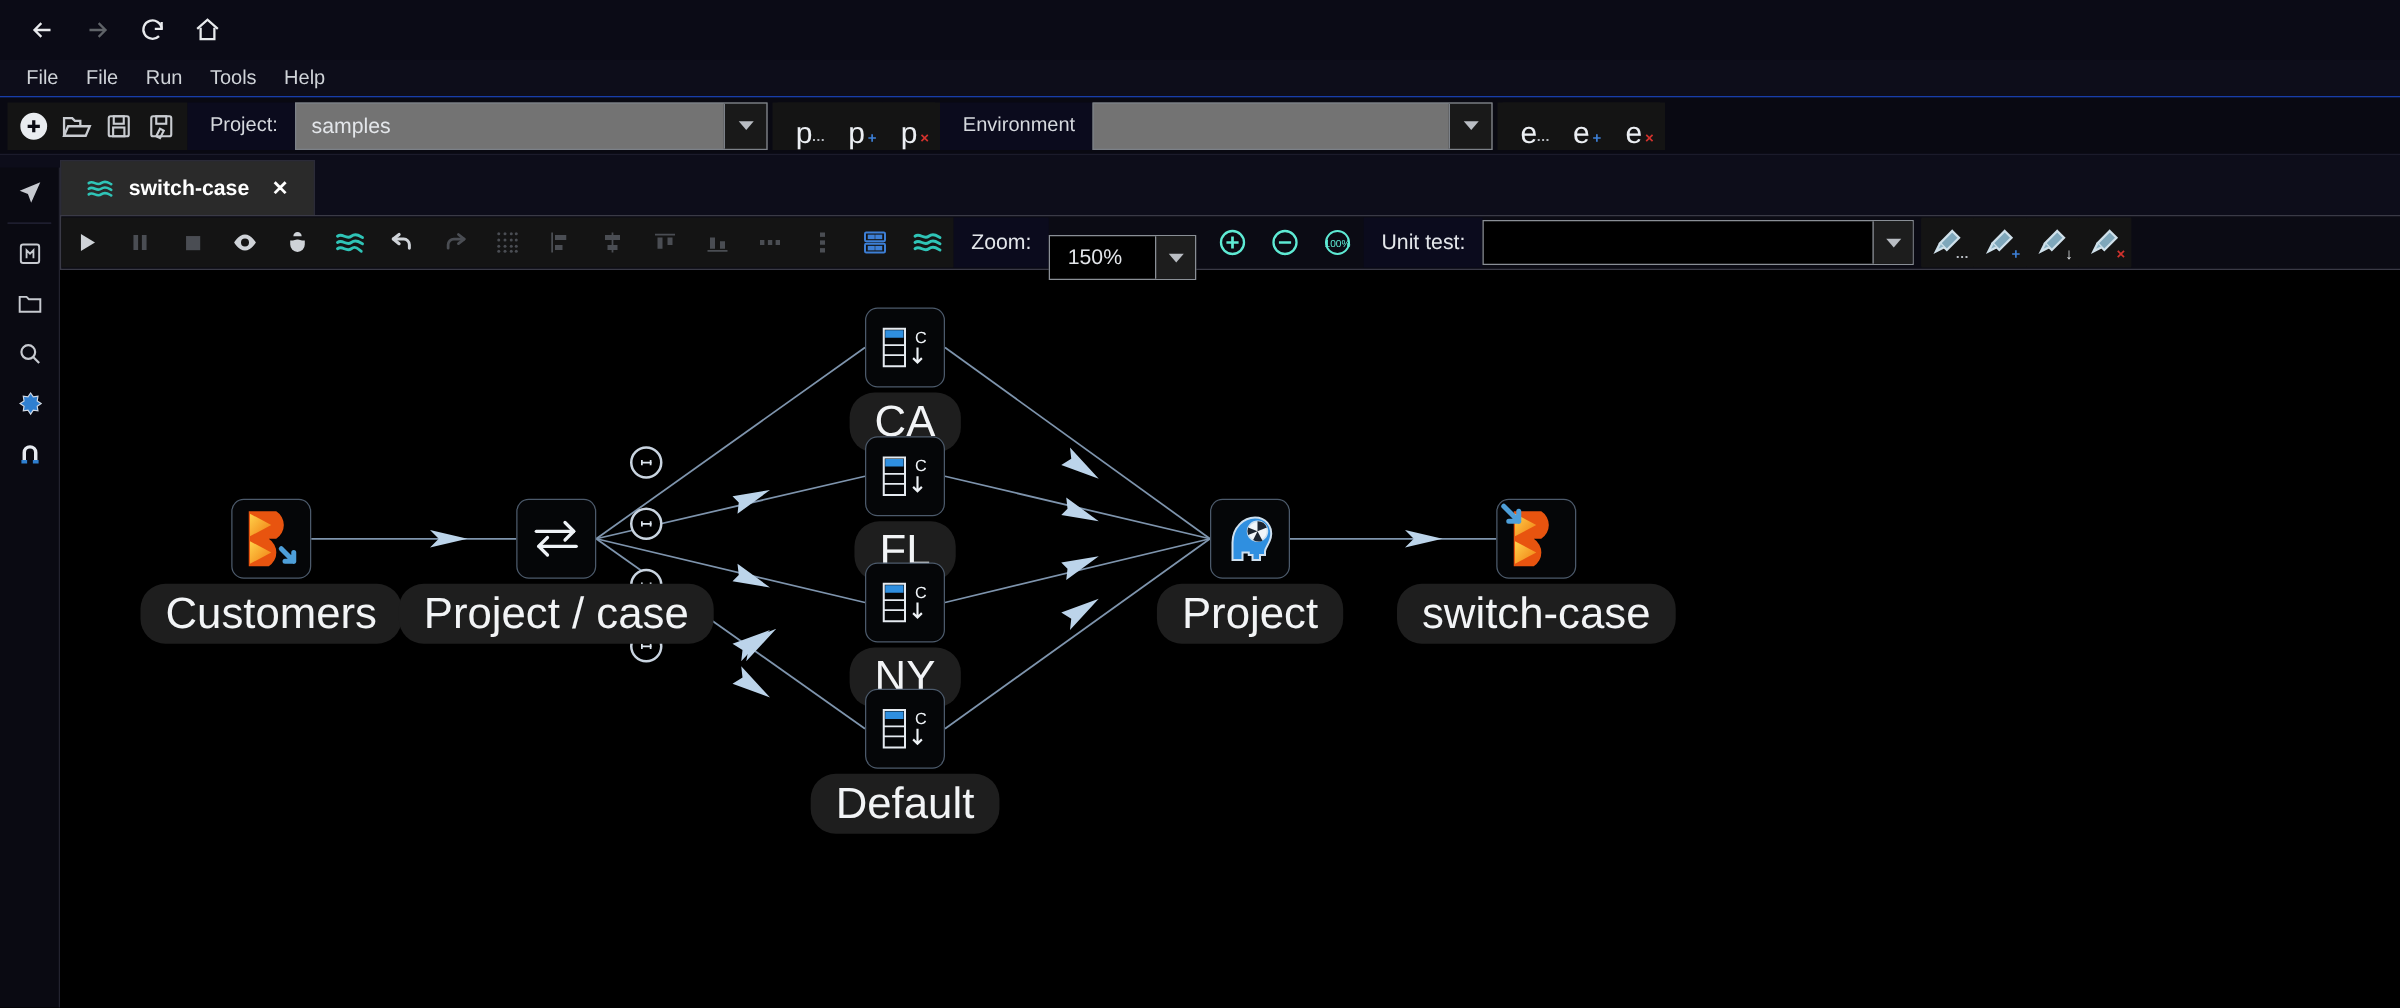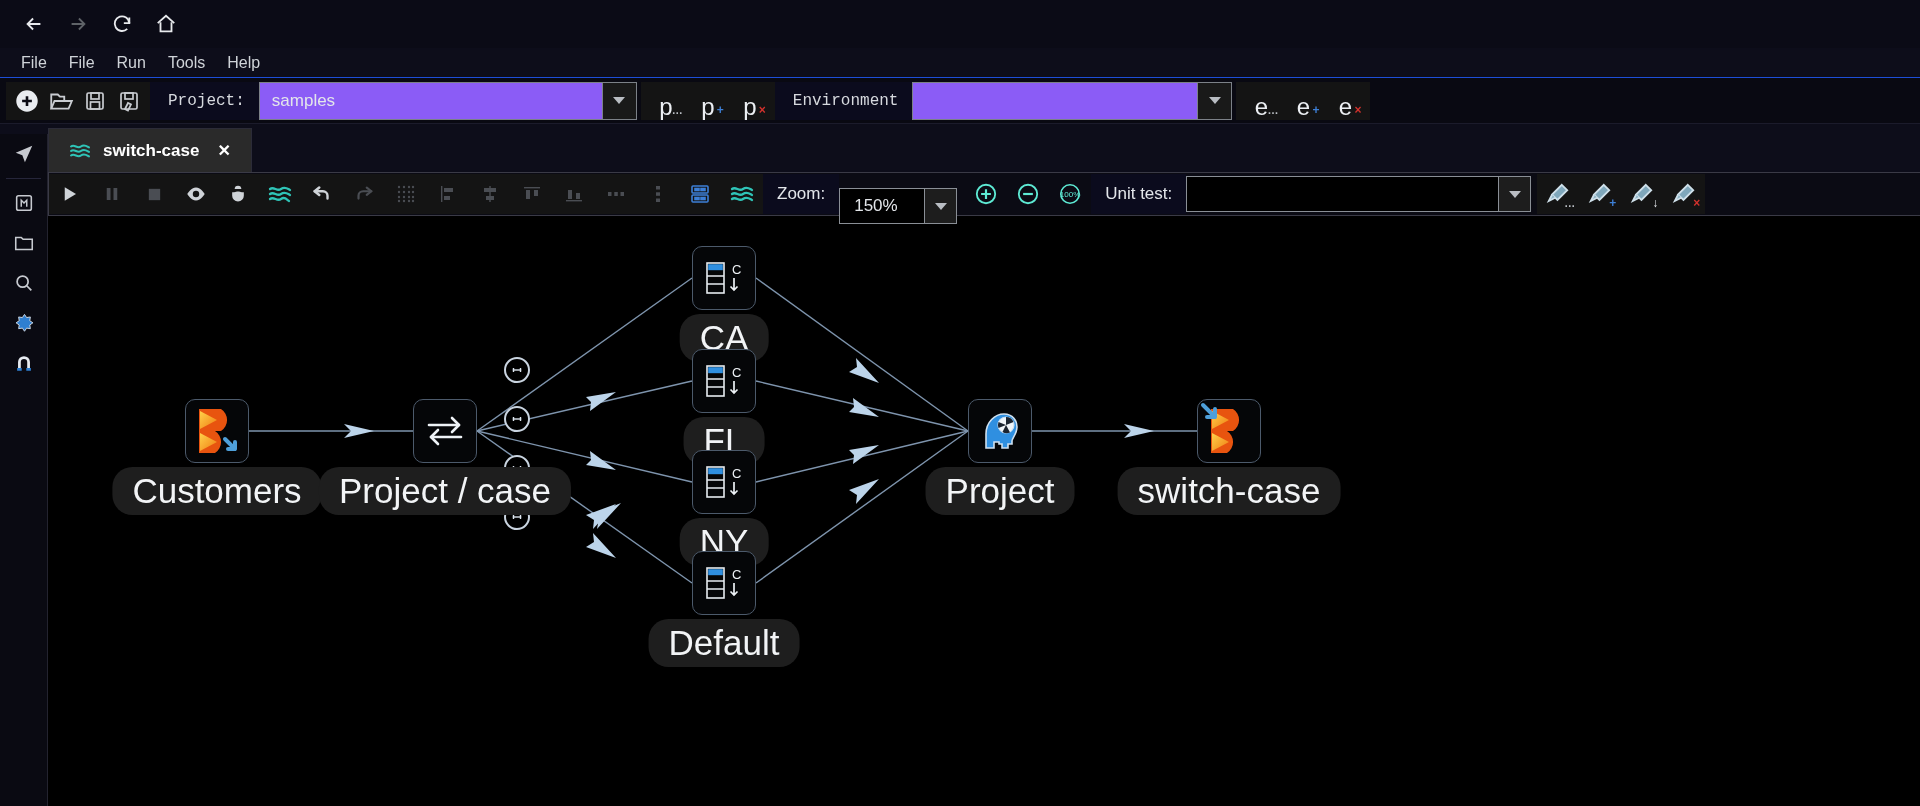--- a/index.html
+++ b/index.html
@@ -44,25 +44,25 @@
     gap:0; padding-left:6px; border-bottom:1px solid #1b1b2b;
   }
   .tb-group{ display:flex; align-items:center; background:#141414; height:38px; padding:0 4px; }
   .tb-btn{
     width:34px;height:34px;display:flex;align-items:center;justify-content:center;
     color:#c9ccd1; position:relative;
   }
   .tb-btn svg{display:block;}
   .lbl{
     font-size:16px; color:#d6d9de; padding:0 14px 0 18px; white-space:nowrap;
-    background:#0b0b1d; height:38px; display:flex; align-items:center;font-family:Liberation Mono, monospace;
+    background:#0b0b1d; height:38px; display:flex; align-items:center;
   }
   .combo{
     display:flex; align-items:center; height:38px;
-    border:1px solid #7c8188; background:#8b5cf6;
+    border:1px solid #7c8188; background:#737373;
   }
   .combo .val{
     padding:0 12px; font-size:17px; color:#e3e6ea; white-space:nowrap;
     display:flex; align-items:center; height:100%;
   }
   .combo .arrow{
     width:34px; height:100%; display:flex; align-items:center; justify-content:center;
     border-left:1px solid #7c8188; background:#191919;
   }
   .caret{ width:0;height:0;border-left:6px solid transparent;border-right:6px solid transparent;border-top:7px solid #b9bdc3; }

